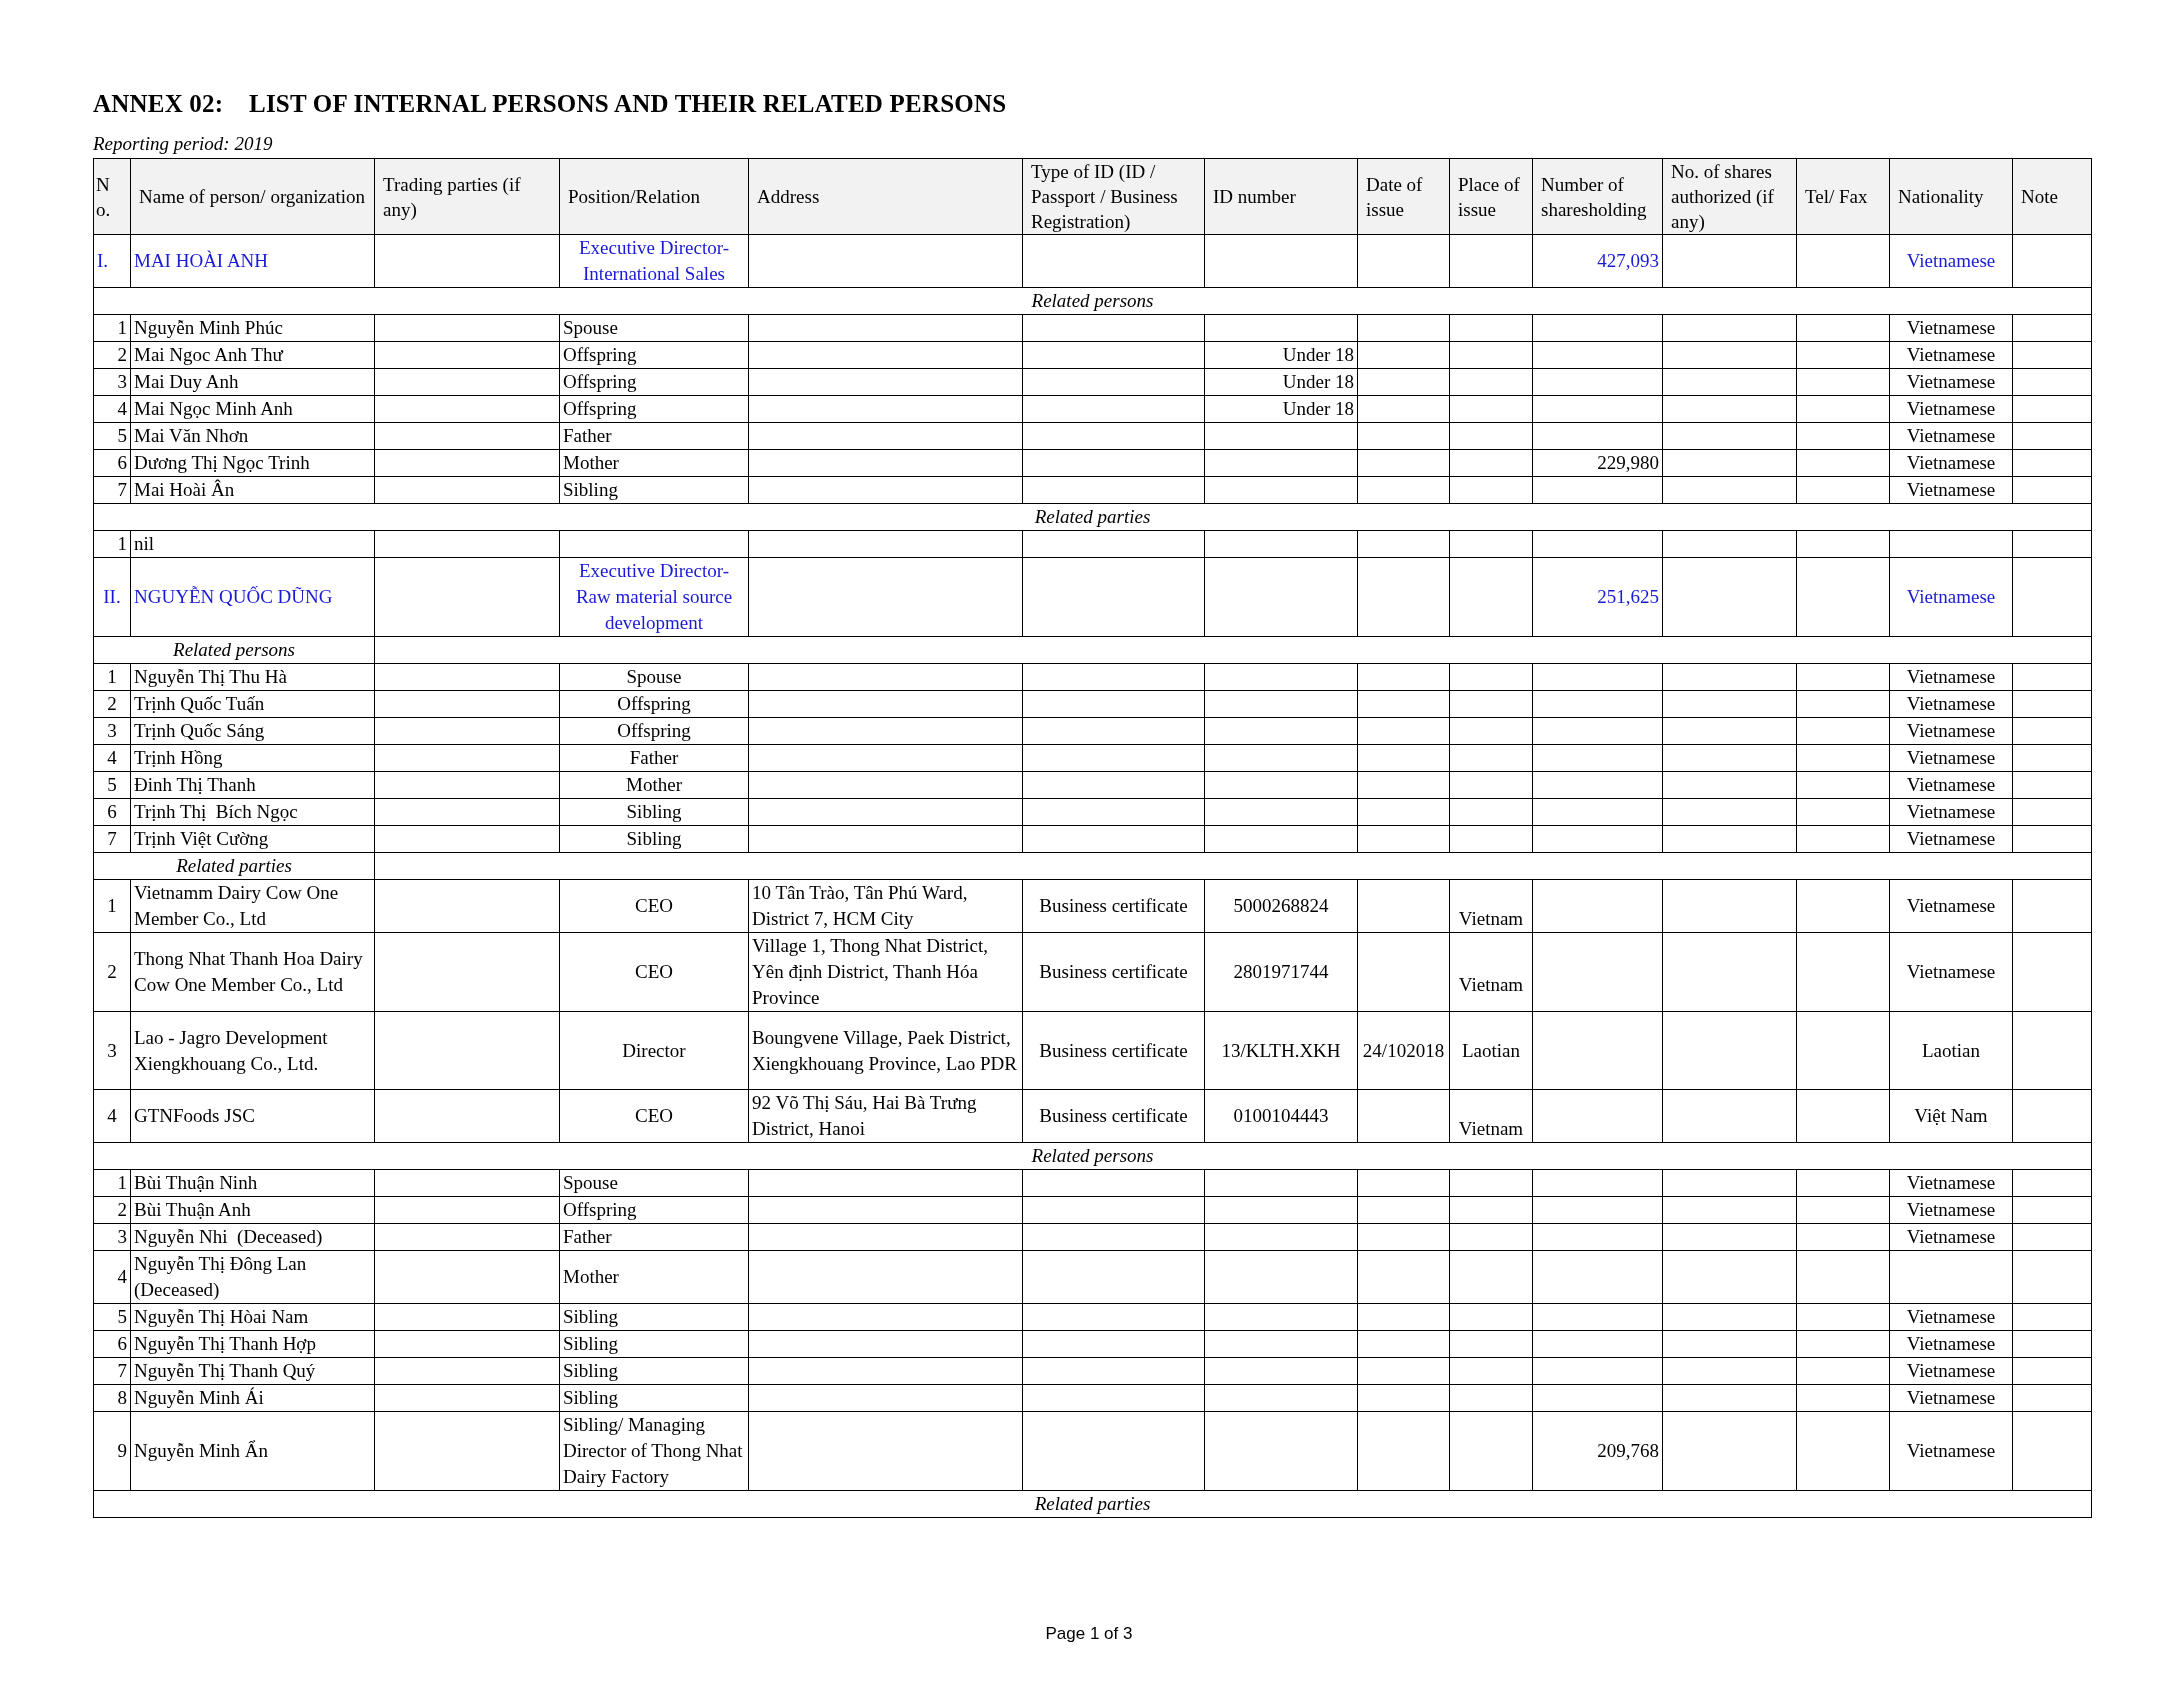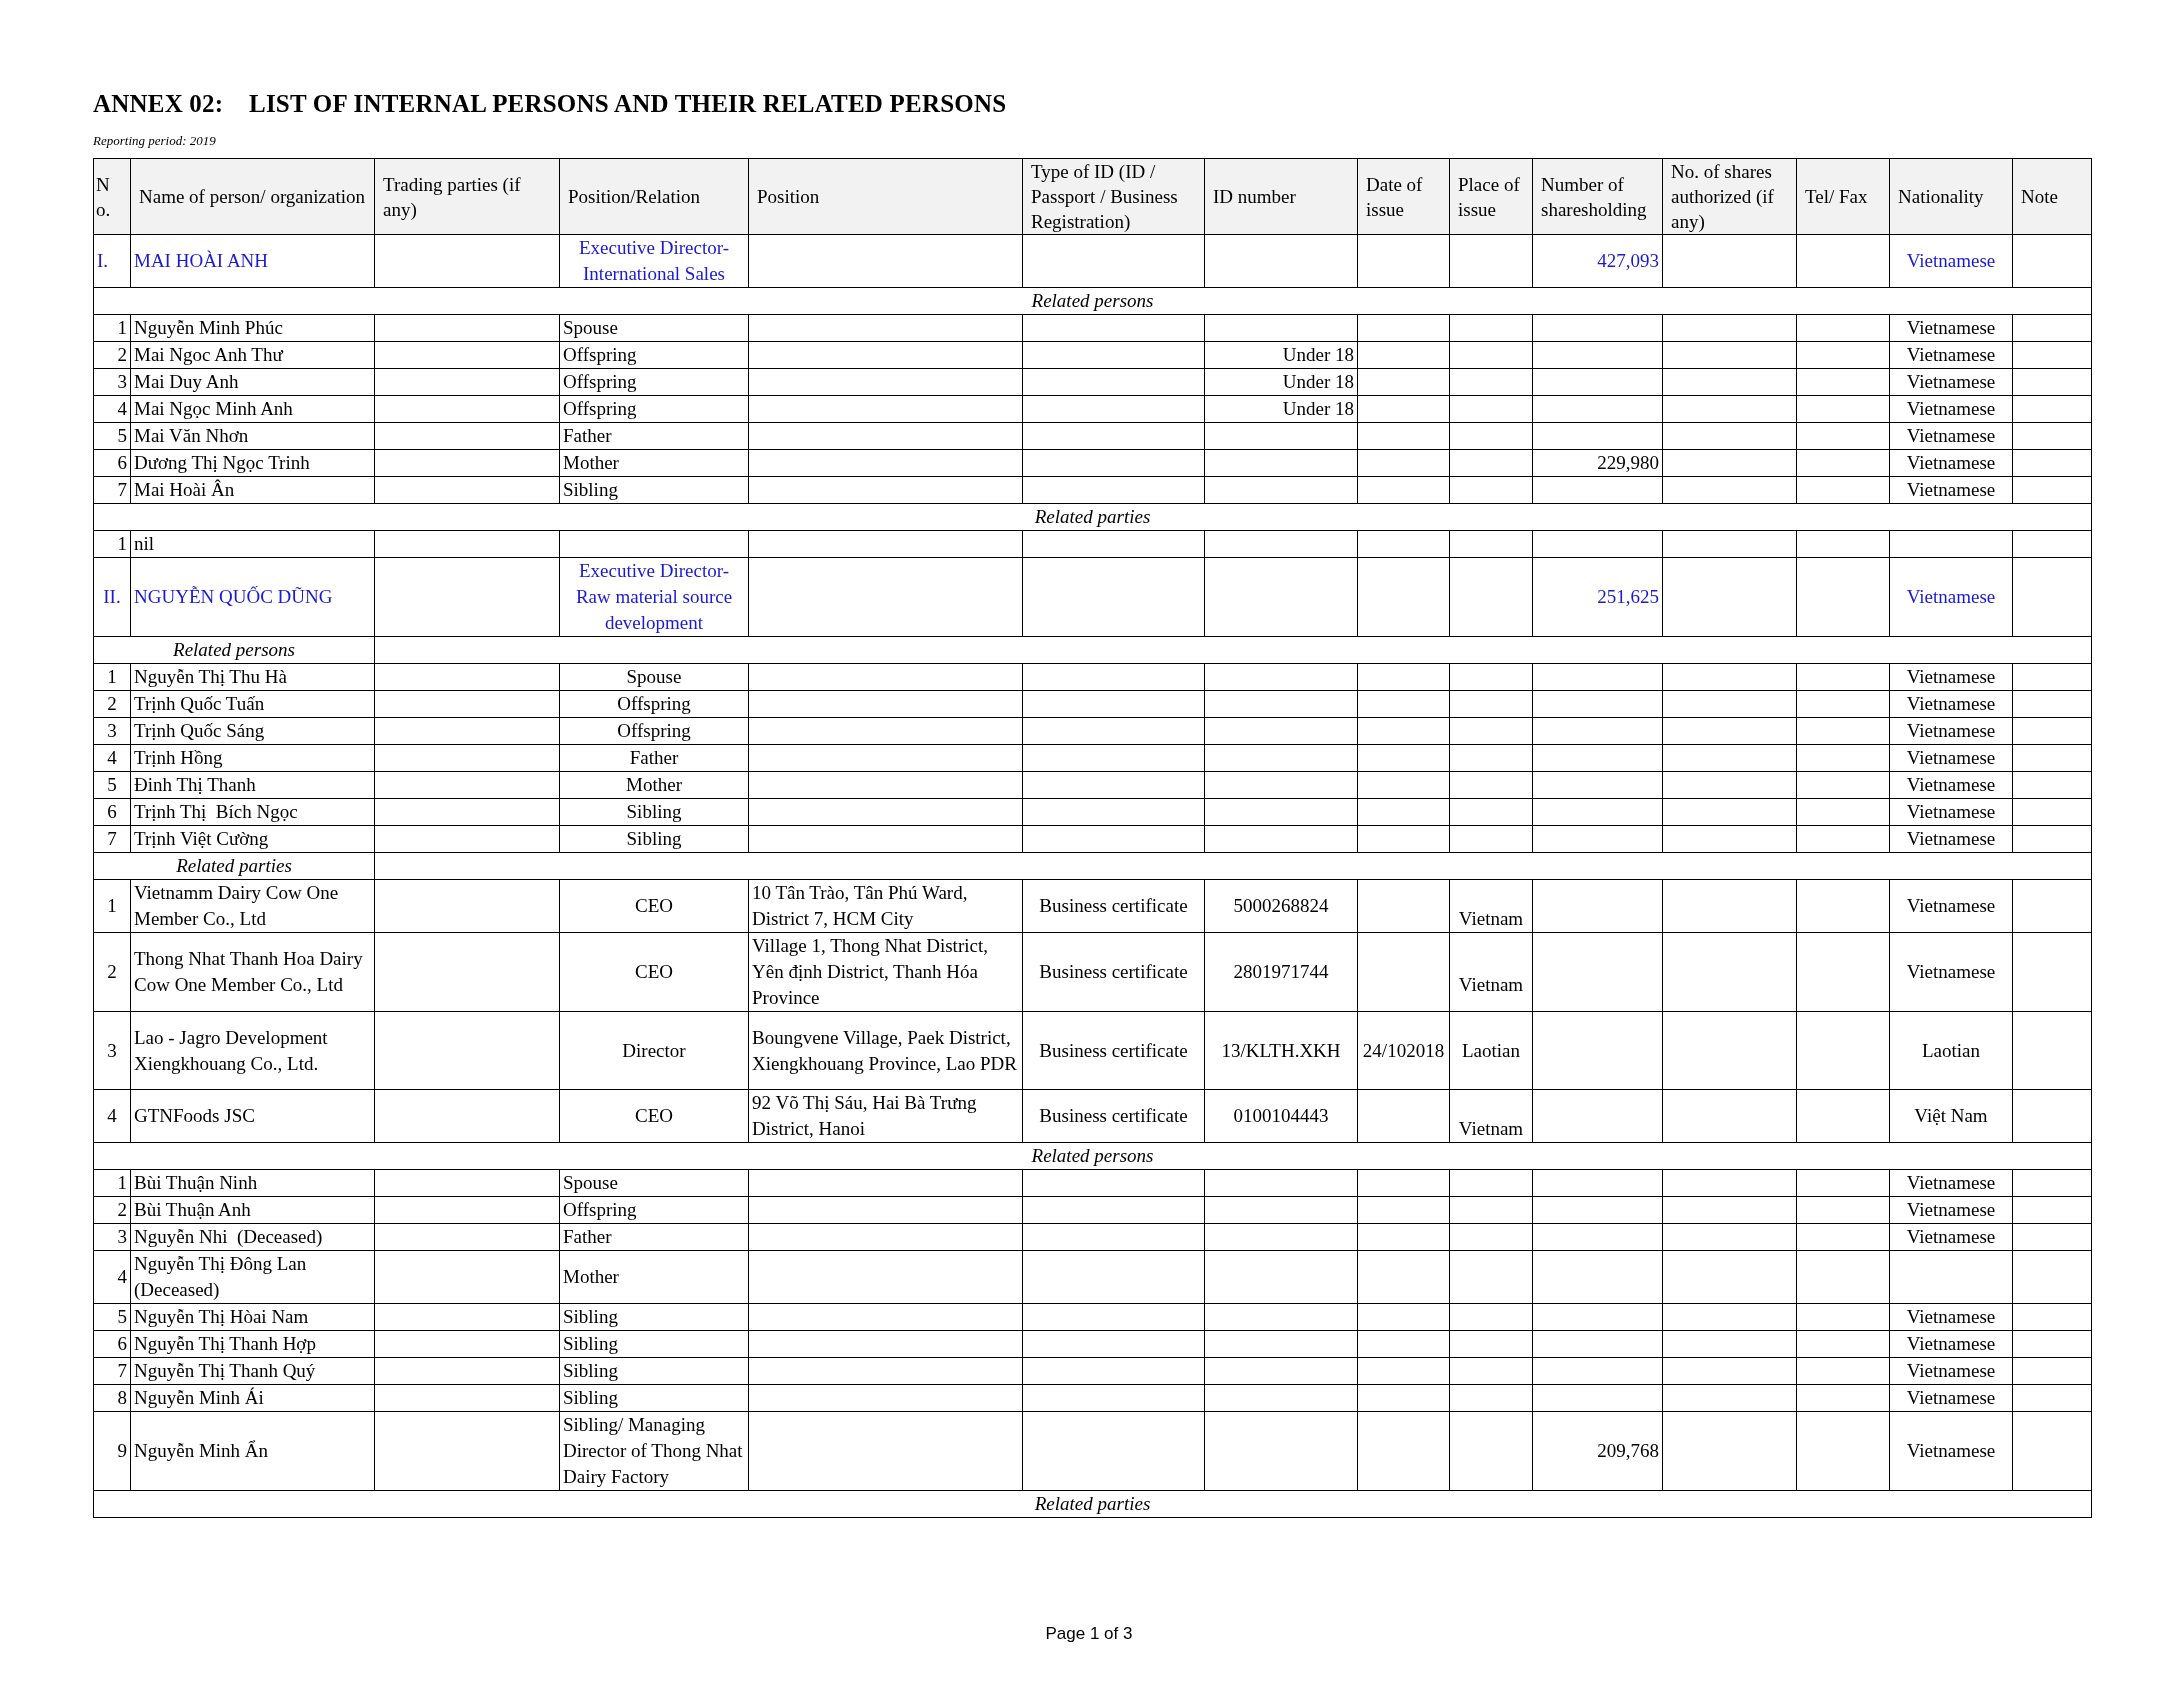--- a/index.html
+++ b/index.html
@@ -1,20 +1,20 @@
 <!DOCTYPE html>
 <html><head>
 <meta charset="utf-8">
 <style>
   html, body { margin: 0; padding: 0; background: #ffffff; }
   body { width: 2178px; height: 1683px; position: relative; overflow: hidden;
          font-family: "Liberation Serif", "DejaVu Serif", serif; color: #000; }
   .title { position: absolute; left: 93px; top: 90px; font-size: 25px; font-weight: bold;
            letter-spacing: 0.2px; white-space: pre; }
-  .subtitle { position: absolute; left: 93px; top: 133px; font-size: 13px; font-style: italic; }
+  .subtitle { position: absolute; left: 93px; top: 133px; font-size: 19px; font-style: italic; }
   table.grid { position: absolute; left: 93px; top: 158px; border-collapse: collapse;
                table-layout: fixed; width: 1998px; font-size: 19px; }
   table.grid td, table.grid th { border: 1.5px solid #000; padding: 0 3px; vertical-align: middle;
                line-height: 26px; overflow: hidden; font-weight: normal; }
   table.grid th { background: #f2f2f2; text-align: left; padding: 0 8px; line-height: 25px; }
   th.c { text-align: center; }
   .blue { color: #1a1ad6; }
   .r { text-align: right; }
   .c { text-align: center; }
   .l { text-align: left; }
@@ -50,21 +50,21 @@
       <col style="width:93px">
     <col style="width:123px">
       <col style="width:79px">
   </colgroup>
   <thead>
     <tr style="height:74px">
       <th class="c" style="padding:0 2px">N o.</th>
       <th>Name of person/ organization</th>
       <th>Trading parties (if any)</th>
       <th>Position/Relation</th>
-      <th>Position</th>
+      <th>Address</th>
       <th>Type of ID (ID / Passport / Business Registration)</th>
       <th>ID number</th>
       <th>Date of issue</th>
       <th class="c">Place of issue</th>
       <th>Number of sharesholding</th>
       <th>No. of shares authorized (if any)</th>
       <th class="c">Tel/ Fax</th>
       <th class="c">Nationality</th>
       <th class="c">Note</th>
     </tr>

